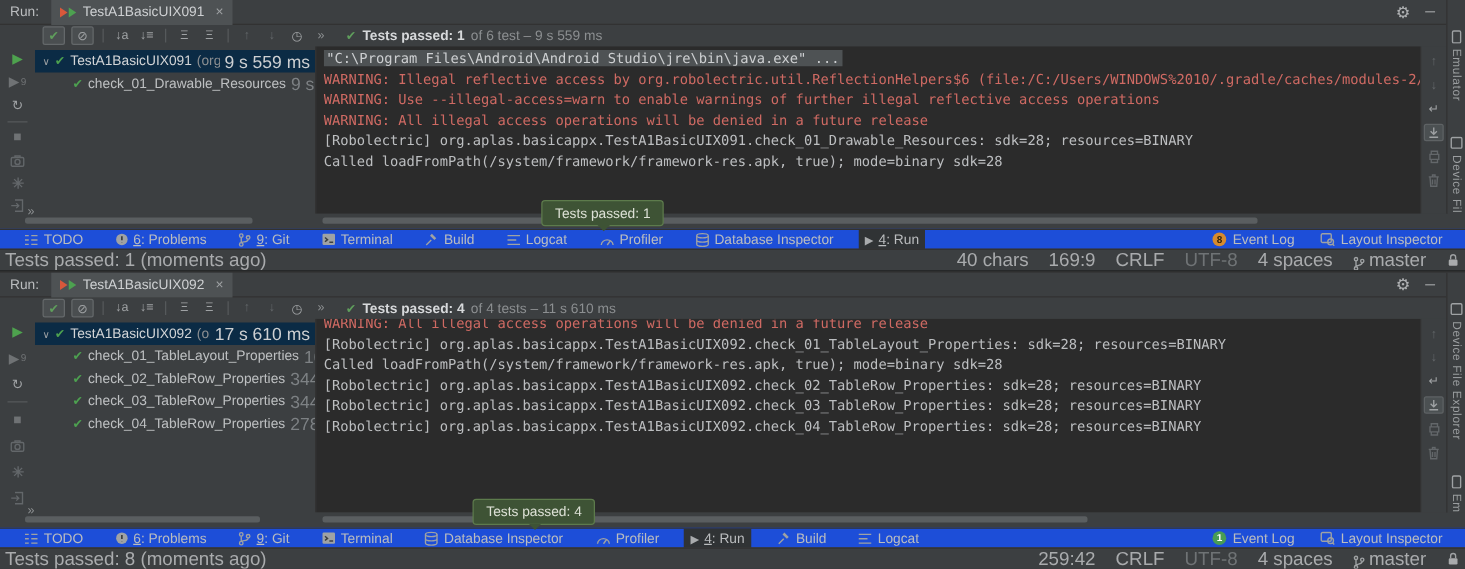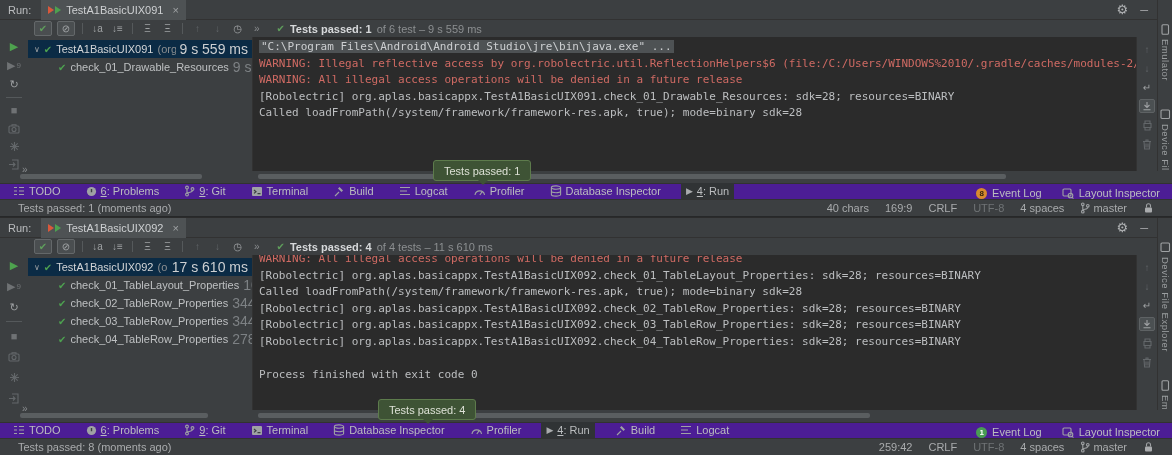--- a/index.html
+++ b/index.html
@@ -76,36 +76,36 @@
   
   .scrollrow{position:absolute;left:0;right:15px;bottom:33px;height:12px}
   .morechev{position:absolute;left:22px;top:-7px;color:#8a8d8f;font-size:10px}
   .thumb{position:absolute;top:3px;height:5px;background:#5a5e60;border-radius:2px}
   .p1 .t-tree{left:20px;width:182px}
   .p1 .t-con{left:258px;width:748px}
   .p2 .t-tree{left:20px;width:188px}
   .p2 .t-con{left:258px;width:612px}
 
   
-  .toolbtns{position:absolute;left:0;right:0;bottom:17px;height:16px;background:#4c1d95;border-top:1px solid #323232;display:flex;align-items:flex-end;padding:0 8px;gap:15px;font-size:11px;color:#bbbdbf;white-space:nowrap}
+  .toolbtns{position:absolute;left:0;right:0;bottom:17px;height:16px;background:#1d4ed8;border-top:1px solid #323232;display:flex;align-items:center;padding:0 14px;gap:15px;font-size:11px;color:#bbbdbf;white-space:nowrap}
   .tool{display:flex;align-items:center;gap:4px;padding:0 5px;height:16px}
   .tool.sel{background:#303335}
   .mnem{text-decoration:underline}
   .ticn{display:flex;align-items:center}
   .tright{margin-left:auto;display:flex;gap:20px;align-items:center;padding-right:4px}
   .evt{display:flex;align-items:center;gap:5px}
   .badge{width:11px;height:11px;border-radius:50%;font-size:8px;font-weight:bold;display:flex;align-items:center;justify-content:center}
   .p1 .badge{background:#d78a2e;color:#32240c}
   .p2 .badge{background:#499c54;color:#fff}
 
   
-  .statusbar{position:absolute;left:0;right:0;bottom:0;height:17px;border-top:1px solid #323232;display:flex;align-items:center;padding:0 18px;font-size:11px;color:#a9abad;background:#3c3f41}
+  .statusbar{position:absolute;left:0;right:0;bottom:0;height:17px;border-top:1px solid #323232;display:flex;align-items:center;padding:0 4px;font-size:15px;color:#a9abad;background:#3c3f41}
   .sright{margin-left:auto;display:flex;gap:16px;align-items:center}
   .dimtxt{color:#6f7375}
-  .branch{display:flex;align-items:flex-start;gap:3px}
+  .branch{display:flex;align-items:flex-end;gap:3px}
 
   
   .tooltip{position:absolute;bottom:35px;height:21px;background:#3e5335;border:1px solid #5d7b4c;border-radius:3px;color:#dde1d6;font-size:11px;display:flex;align-items:center;padding:0 10px;z-index:6;white-space:nowrap}
   .tooltip::after{content:"";position:absolute;left:50%;bottom:-5px;margin-left:-4px;border:5px solid transparent;border-bottom:0;border-top:5px solid #3e5335}
   .p1 .tooltip{left:433px}
   .p2 .tooltip{left:378px}
 
   svg{display:block}
   .sic{stroke:#9fa2a4;fill:none;stroke-width:1.1}
   .sicdim{stroke:#63676a;fill:none;stroke-width:1.1}
@@ -195,20 +195,21 @@
         <span class="tcheck">✔</span>
         <span class="tlabel">check_01_Drawable_Resources</span>
         <span class="ttime">9 s 559 ms</span>
       </div>
     </div>
     <div class="splitter"></div>
 
     <div class="console">
       <div class="cline"><span class="cmdspan">"C:\Program Files\Android\Android Studio\jre\bin\java.exe" ...</span></div>
       <div class="cline warn">WARNING: Illegal reflective access by org.robolectric.util.ReflectionHelpers$6 (file:/C:/Users/WINDOWS%2010/.gradle/caches/modules-2/files-2.</div>
+      <div class="cline warn">WARNING: Use --illegal-access=warn to enable warnings of further illegal reflective access operations</div>
       <div class="cline warn">WARNING: All illegal access operations will be denied in a future release</div>
       <div class="cline log">[Robolectric] org.aplas.basicappx.TestA1BasicUIX091.check_01_Drawable_Resources: sdk=28; resources=BINARY</div>
       <div class="cline log">Called loadFromPath(/system/framework/framework-res.apk, true); mode=binary sdk=28</div>
     </div>
 
     <div class="congutter">
       <span class="cgi">↑</span>
       <span class="cgi">↓</span>
       <span class="cgi bright">↵</span>
       <span class="cgi boxed">
@@ -480,21 +481,20 @@
     <div class="splitter"></div>
 
     <div class="console">
       <div class="cline warn clipped">WARNING: All illegal access operations will be denied in a future release</div>
       <div class="cline log">[Robolectric] org.aplas.basicappx.TestA1BasicUIX092.check_01_TableLayout_Properties: sdk=28; resources=BINARY</div>
       <div class="cline log">Called loadFromPath(/system/framework/framework-res.apk, true); mode=binary sdk=28</div>
       <div class="cline log">[Robolectric] org.aplas.basicappx.TestA1BasicUIX092.check_02_TableRow_Properties: sdk=28; resources=BINARY</div>
       <div class="cline log">[Robolectric] org.aplas.basicappx.TestA1BasicUIX092.check_03_TableRow_Properties: sdk=28; resources=BINARY</div>
       <div class="cline log">[Robolectric] org.aplas.basicappx.TestA1BasicUIX092.check_04_TableRow_Properties: sdk=28; resources=BINARY</div>
       <div class="cline log"></div>
-      <div class="cline log">Process finished with exit code 0</div>
     </div>
 
     <div class="congutter">
       <span class="cgi">↑</span>
       <span class="cgi">↓</span>
       <span class="cgi bright">↵</span>
       <span class="cgi boxed">
           <svg width="10" height="10">
             <path class="sic" d="M5 1v5M2.5 4L5 6.5 7.5 4M1.5 8.8h7"></path>
           </svg>

